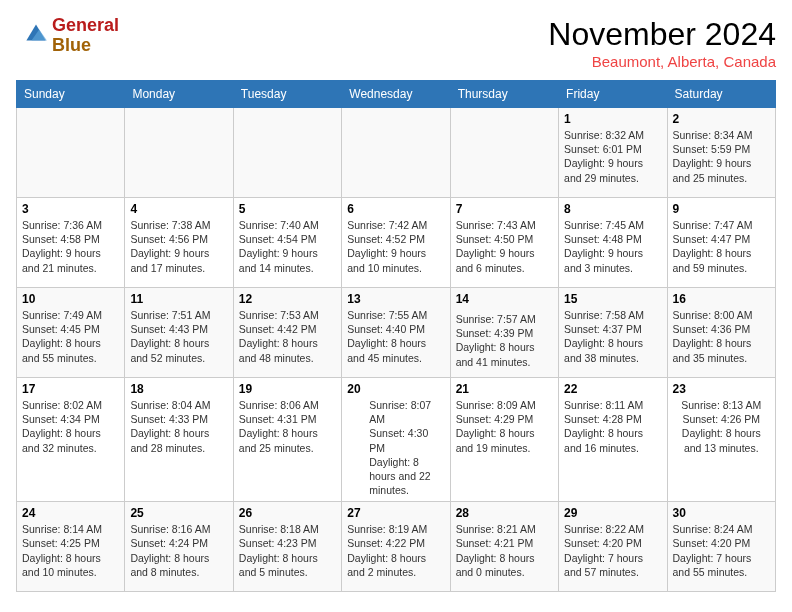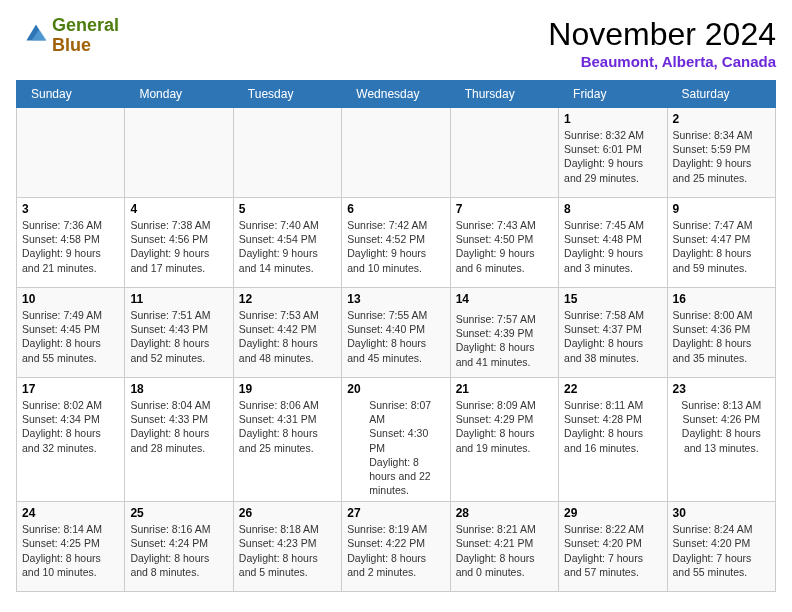--- a/index.html
+++ b/index.html
@@ -18,50 +18,49 @@
     }
     .logo {
       display: flex;
       align-items: center;
     }
     .logo-text {
       font-size: 18px;
       font-weight: bold;
       line-height: 1.1;
     }
-    .logo-text .general { color: #4d7c0f; }
+    .logo-text .general { color: #b91c1c; }
     .logo-text .blue { color: #a16207; }
     .logo-icon {
       width: 32px;
       height: 32px;
       margin-left: 4px;
     }
     .title-block {
       text-align: right;
     }
     .month-title {
       font-size: 32px;
       font-weight: normal;
       color: #000000;
     }
     .subtitle {
       font-size: 15px;
-      color: #6d28d9;
-      font-weight: bold;
+      color: #ef4444;
     }
     table {
       width: 100%;
       border-collapse: collapse;
       font-size: 11px;
     }
     thead tr th {
       background-color: #2e75b6;
       color: #fff;
       text-align: left;
-      padding: 6px 14px;
+      padding: 6px 7px;
       font-size: 12px;
       font-weight: normal;
       border: 1px solid #2e75b6;
     }
     tbody tr td {
       border: 1px solid #ccc;
       vertical-align: top;
       padding: 4px 5px;
       width: 107px;
       min-height: 80px;

